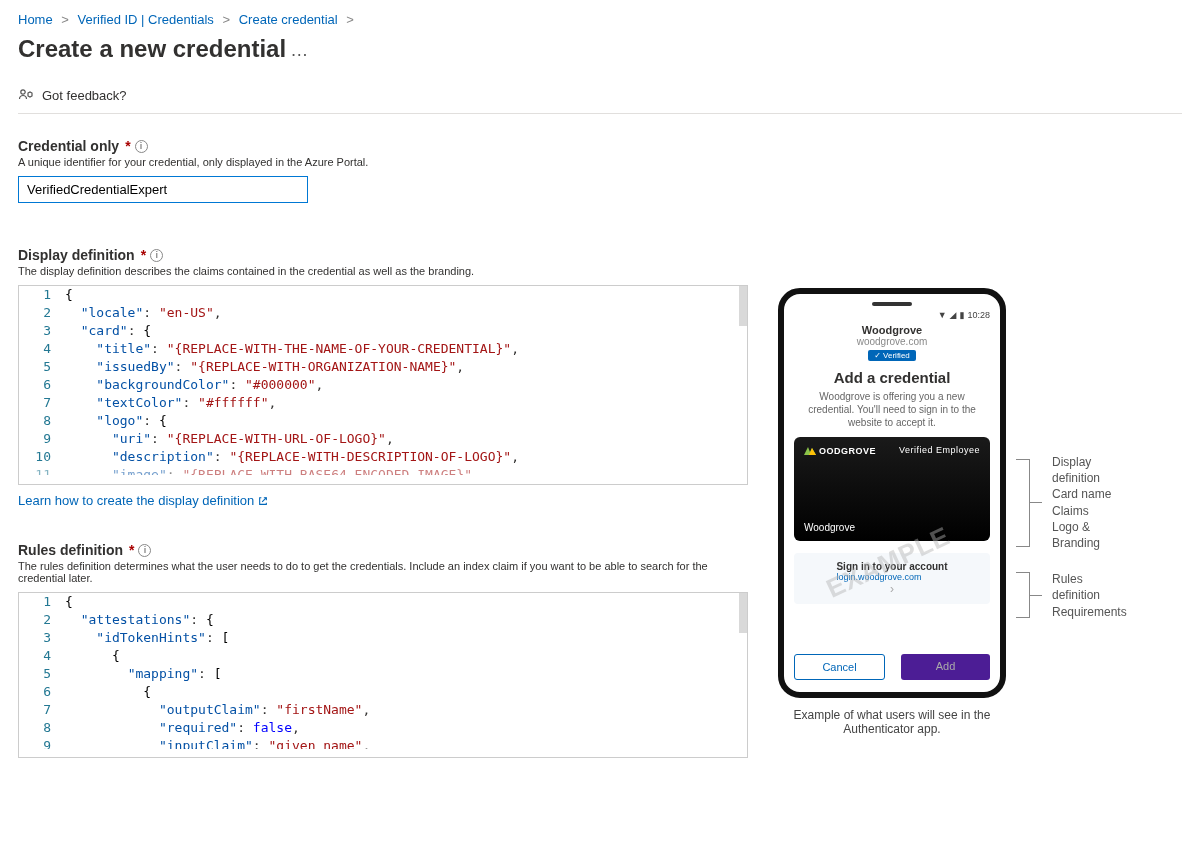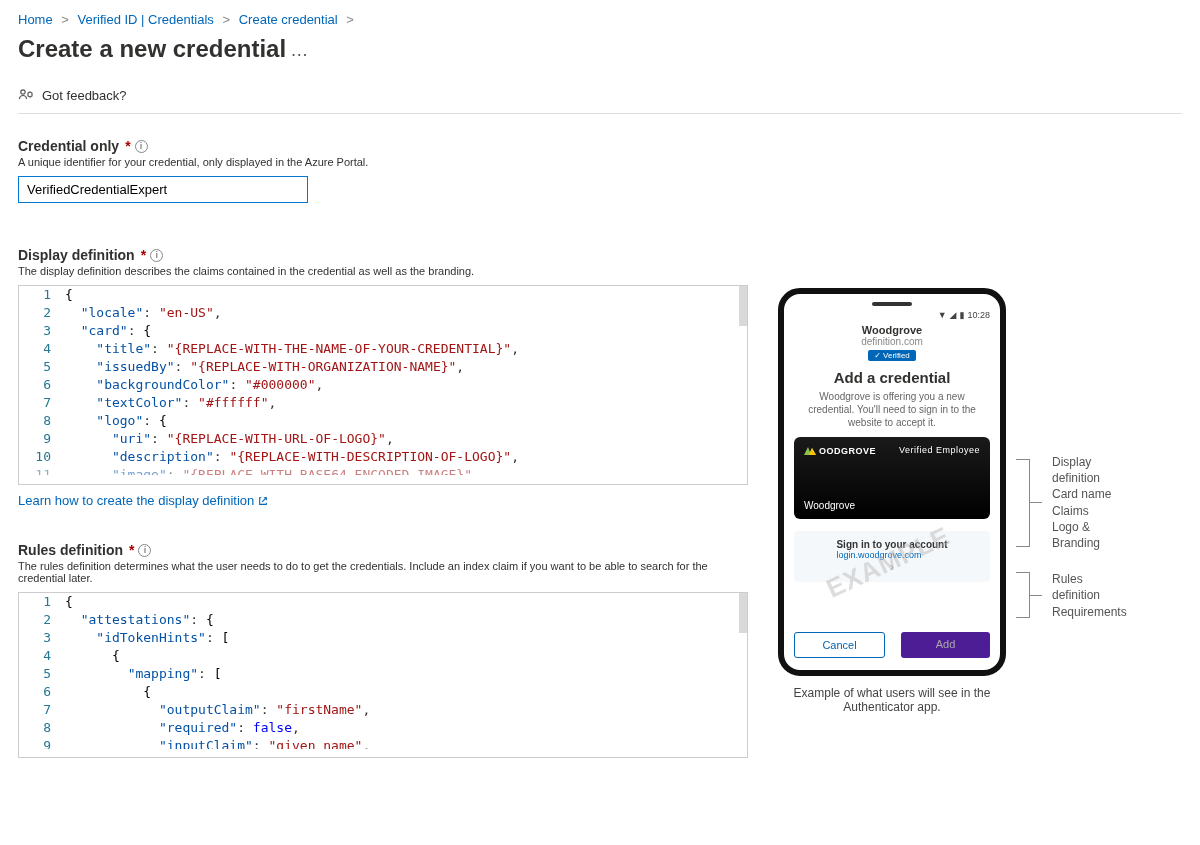--- a/index.html
+++ b/index.html
@@ -81,21 +81,21 @@
   .verified-badge { display:inline-block; background:#0066b8; color:#fff; font-size:8px; padding:1px 6px; border-radius:2px; margin-top:3px;}
   .phone h3 { font-size:15px; font-weight:700; margin:8px 0 4px 0; text-align:center;}
   .phone-desc { font-size:10px; color:#666; text-align:center; padding:0 16px; line-height:1.3; margin-bottom:8px;}
   .cred-card {
     background: linear-gradient(#1a1a1a,#000);
     margin: 0 10px;
     border-radius:6px;
     padding: 8px 10px 30px 10px;
     color:#fff;
     position:relative;
-    height:82px;
+    height:104px;
   }
   .cred-card-top { display:flex; justify-content:space-between; font-size:9px; letter-spacing:0.5px;}
   .cred-card-top .brand { display:flex; align-items:center; gap:3px;}
   .cred-card-bottom { position:absolute; bottom:8px; left:10px; font-size:10px;}
   .example-stamp {
     position:absolute;
     font-size:26px; font-weight:700;
     color: rgba(180,180,180,0.45);
     transform: rotate(-25deg);
     left: 38px; top: 110px;
@@ -292,21 +292,21 @@
       <div class="phone">
         <div class="phone-speaker"></div>
         <div class="phone-status">
           <span>▼</span>
           <span>◢</span>
           <span>▮</span>
           <span>10:28</span>
         </div>
         <div class="phone-header">
           <div class="org">Woodgrove</div>
-          <div class="url">definition.com</div>
+          <div class="url">woodgrove.com</div>
           <span class="verified-badge">✓ Verified</span>
         </div>
         <h3>Add a credential</h3>
         <div class="phone-desc">Woodgrove is offering you a new credential. You'll need to sign in to the website to accept it.</div>
         <div style="position:relative;">
           <div class="cred-card">
             <div class="cred-card-top">
               <span class="brand">
                 <svg width="12" height="12" viewBox="0 0 12 12">
                       <polygon points="0,10 4,2 6,7 8,3 12,10" fill="#8bc34a"></polygon>

